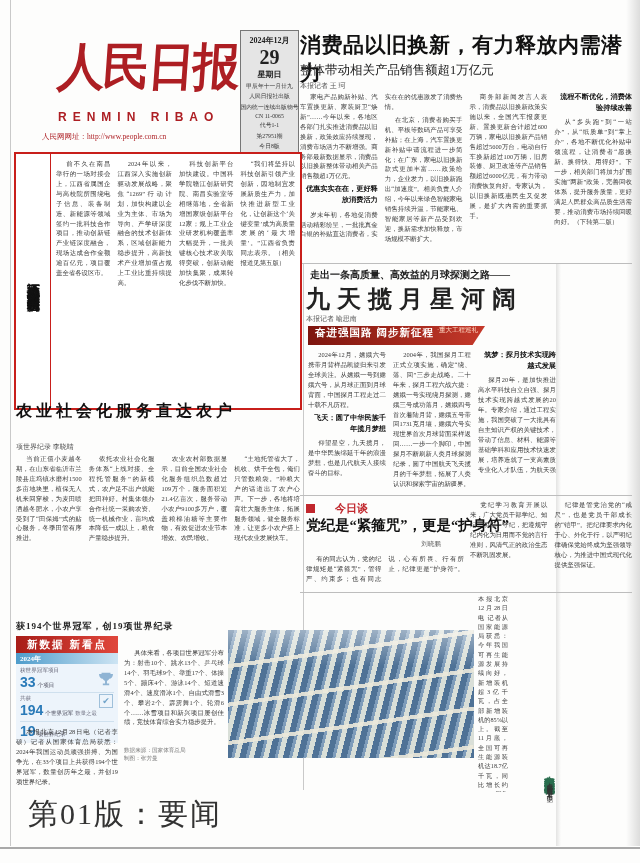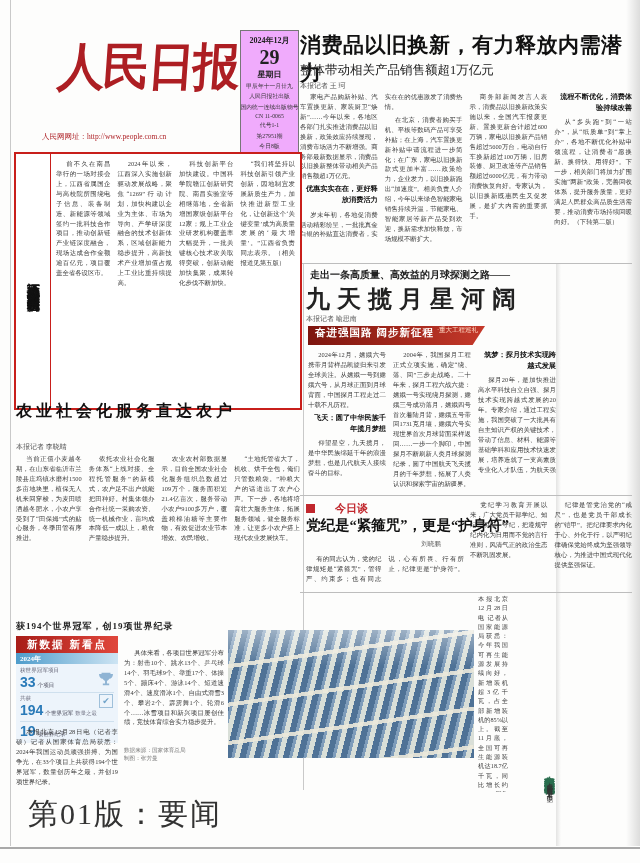--- a/index.html
+++ b/index.html
@@ -12,21 +12,21 @@
   .left-fold{left:10px;top:0;width:1px;height:846px;background:#c9c9c9;}
   .right-shadow{right:0;top:0;width:14px;height:846px;background:linear-gradient(90deg,rgba(0,0,0,0),rgba(0,0,0,.13));}
   .mid-fold{left:556px;top:264px;width:5px;height:582px;background:linear-gradient(90deg,rgba(0,0,0,.10),rgba(0,0,0,0));}
   .bottom-rule{left:0;top:847px;width:640px;height:2px;background:#a9a9a9;}
 
   
   .logo{left:58px;top:28px;width:180px;height:78px;display:flex;align-items:center;justify-content:center;
         font-size:47px;font-weight:bold;color:#ad1e23;letter-spacing:-2px;transform:skewX(-4deg) scaleY(1.08);}
   .logo-latin{left:58px;top:110px;width:180px;font-size:12px;font-weight:bold;color:#ad1e23;letter-spacing:6px;font-family:"Liberation Sans",sans-serif;}
   .site{left:42px;top:132px;width:212px;font-size:7.5px;color:#ad1e23;}
-  .datebox{left:240px;top:30px;width:55px;height:120px;border:1px solid #777;background:#f0abfc;
+  .datebox{left:240px;top:30px;width:55px;height:120px;border:1px solid #777;background:#e5e5e5;
            display:flex;flex-direction:column;align-items:center;justify-content:space-evenly;padding:2px 1px;}
   .datebox .d1{font-size:8px;font-weight:bold;}
   .datebox .d2{font-size:20px;font-weight:bold;line-height:1;}
   .datebox .d3{font-size:8px;font-weight:bold;}
   .datebox .d4,.datebox .d5,.datebox .d6,.datebox .d7,.datebox .d8,.datebox .d9,.datebox .d10{font-size:5.8px;color:#333;white-space:nowrap;}
 
   
   .h-main{font-family:"Liberation Sans","DejaVu Sans",sans-serif;font-weight:bold;color:#111;}
   .consumer-title{left:300px;top:31px;width:332px;font-size:21px;letter-spacing:.5px;}
   .consumer-sub{left:300px;top:62px;width:332px;font-size:12.5px;font-weight:normal;}
@@ -120,20 +120,21 @@
 <body>
 
 <div id="page">
 
   <div class="abs left-fold"></div>
   <div class="abs right-shadow"></div>
   <div class="abs mid-fold"></div>
   <div class="abs bottom-rule"></div>
 
   <div class="abs logo">人民日报</div>
+  <div class="abs logo-latin center">RENMIN RIBAO</div>
   <div class="abs site center">人民网网址：http://www.people.com.cn</div>
 
   <div class="abs datebox">
     <div class="d1">2024年12月</div>
     <div class="d2">29</div>
     <div class="d3">星期日</div>
     <div class="d4">甲辰年十一月廿九</div>
     <div class="d5">人民日报社出版</div>
     <div class="d6">国内统一连续出版物号</div>
     <div class="d7">CN 11-0065</div>
@@ -201,21 +202,21 @@
     <p>纪律是管党治党的“戒尺”，也是党员干部成长的“铠甲”。把纪律要求内化于心、外化于行，以严明纪律确保党始终成为坚强领导核心，为推进中国式现代化提供坚强保证。</p>
   </div>
   <div class="abs bodytext cols2 jrt-bottom">
     <p>有的同志认为，党的纪律规矩是“紧箍咒”，管得严、约束多；也有同志说，心有所畏、行有所止，纪律更是“护身符”。两种感受，折射的是对纪律的不同理解。</p>
 
   </div>
 
   <div class="abs hline" style="left:300px;top:592px;width:332px;"></div>
 
   <div class="abs h-main agri-title center">农业社会化服务直达农户</div>
-  <div class="abs byline agri-byline center">本报记者 李晓晴</div>
+  <div class="abs byline agri-byline center">项世界纪录 李晓晴</div>
   <div class="abs bodytext cols4 agri-body">
     <p>当前正值小麦越冬期，在山东省临沂市兰陵县庄坞镇水磨村1500多亩地块里，植保无人机来回穿梭，为麦田喷洒越冬肥水，小农户享受到了“田保姆”式的贴心服务，冬季田管有序推进。</p>
     <p>依托农业社会化服务体系“上线对接、全程托管服务”的新模式，农户足不出户就能把田种好。村集体领办合作社统一采购农资、统一机械作业，亩均成本降低一成以上，粮食产量稳步提升。</p>
     <p>农业农村部数据显示，目前全国农业社会化服务组织总数超过109万个，服务面积近21.4亿亩次，服务带动小农户9100多万户，覆盖粮棉油糖等主要作物，有效促进农业节本增效、农民增收。</p>
     <p>“土地托管省大了，机收、烘干全包，俺们只管数粮袋。”种粮大户的话道出了农户心声。下一步，各地将培育壮大服务主体，拓展服务领域，健全服务标准，让更多小农户搭上现代农业发展快车。</p>
   </div>
 
   <div class="abs sports-sub center">获194个世界冠军，创19项世界纪录</div>
 
   <div class="abs card">

